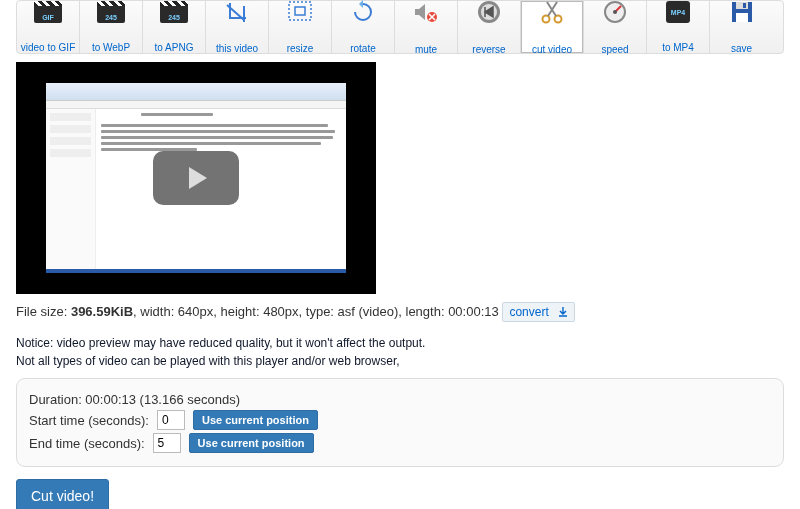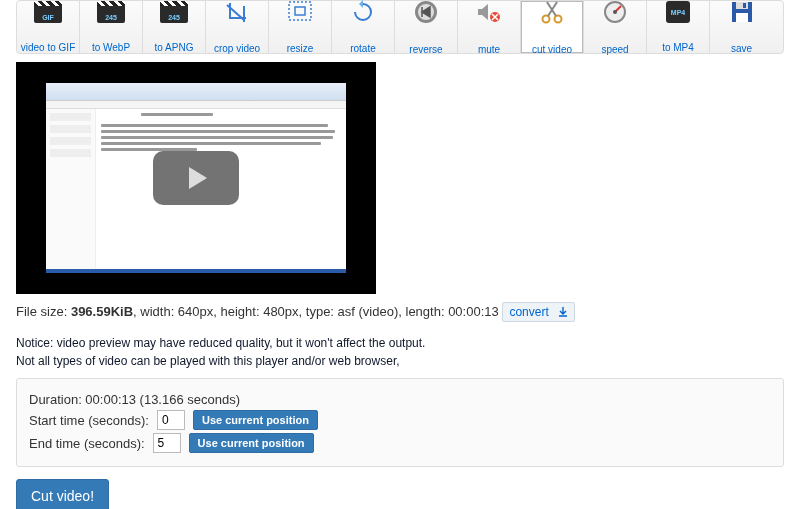--- a/index.html
+++ b/index.html
@@ -18,21 +18,21 @@
 .doc-sidebar::before { content: ''; position: absolute; left: 4px; top: 4px; right: 4px; height: 8px; background: #eee; box-shadow: 0 12px 0 #eee, 0 24px 0 #eee, 0 36px 0 #eee; }
 .doc-content { position: absolute; left: 55px; top: 30px; right: 6px; bottom: 6px; }
 .txtline { height: 3px; background: #999; margin-bottom: 3px; border-radius: 1px; }
 .doc-taskbar { position: absolute; bottom: 0; left: 0; right: 0; height: 4px; background: #2a5aa8; }
 .play-overlay { position: absolute; width: 86px; height: 54px; background: rgba(90,90,90,0.85); border-radius: 10px; display: flex; align-items: center; justify-content: center; top: 50%; left: 50%; transform: translate(-50%,-50%); cursor: pointer; }
 .play-triangle { width: 0; height: 0; border-left: 18px solid #ddd; border-top: 11px solid transparent; border-bottom: 11px solid transparent; margin-left: 4px; }
 .file-info { margin: 8px 16px 12px; color: #333; font-size: 13px; }
 .convert-btn { display: inline-flex; align-items: center; gap: 9px; background: #eef3f8; border: 1px solid #cdd8e2; color: #0066cc; padding: 2px 6px; font-size: 12px; cursor: pointer; border-radius: 2px; }
 .dl-icon { width: 10px; height: 10px; display: inline-block; }
 .notice { margin: 6px 16px; color: #0f172a; font-size: 12px; line-height: 1.5; }
-.duration-box { margin: 8px 16px 12px; border: 1px solid #ddd; border-radius: 3px; padding: 10px 12px; background: #fafafa; }
+.duration-box { margin: 8px 16px 12px; border: 1px solid #ddd; border-radius: 9px; padding: 10px 12px; background: #fafafa; }
 .row { display: flex; align-items: center; gap: 8px; margin: 3px 0; font-size: 13px; color: #333; }
 .row input { width: 28px; padding: 2px 4px; border: 1px solid #bbb; font-size: 12px; }
 .use-btn { background: #337ab7; color: #fff; border: 1px solid #2e6da4; padding: 3px 8px; font-size: 11px; cursor: pointer; border-radius: 2px; font-weight: bold; }
 .cut-btn { margin: 0 16px 16px; background: #337ab7; color: #fff; border: 1px solid #2e6da4; padding: 8px 14px; font-size: 14px; cursor: pointer; border-radius: 3px; }
 .clapper { width: 28px; height: 22px; background: #2a2a2a; position: relative; border-radius: 2px; }
 .clapper::before { content: ''; position: absolute; top: 0; left: 0; right: 0; height: 5px; background: repeating-linear-gradient(45deg,#222 0 3px,#fff 3px 6px); }
 .clapper::after { content: attr(data-txt); position: absolute; bottom: 2px; left: 0; right: 0; text-align: center; color: #7aceff; font-size: 7px; font-weight: bold; }
 </style>
 </head>
 <body>
@@ -57,59 +57,59 @@
         <div class="clapper" data-txt="245"></div>
       </div>
       <span>to APNG</span>
     </div>
   <div class="tool">
       <div class="tool-icon">
         <svg width="26" height="24" viewBox="0 0 26 24">
           <path d="M3 5 L20 20 M6 3 L6 18 L22 18 M20 6 L20 22" stroke="#3a7cd6" stroke-width="2" fill="none"></path>
         </svg>
       </div>
-      <span>crop video</span>
+      <span>this video</span>
     </div>
   <div class="tool">
       <div class="tool-icon">
         <svg width="26" height="24" viewBox="0 0 26 24">
           <rect x="2" y="2" width="22" height="18" stroke="#3a7cd6" stroke-width="1.5" fill="none" stroke-dasharray="2,2"></rect>
           <rect x="8" y="7" width="10" height="8" stroke="#3a7cd6" stroke-width="1.5" fill="none"></rect>
         </svg>
       </div>
       <span>resize</span>
     </div>
   <div class="tool">
       <div class="tool-icon">
         <svg width="26" height="24" viewBox="0 0 26 24">
           <path d="M13 4 A8 8 0 1 1 5 12" stroke="#3a7cd6" stroke-width="2" fill="none"></path>
           <path d="M13 0 L9 4 L13 8 Z" fill="#6eb0e8"></path>
         </svg>
       </div>
       <span>rotate</span>
+    </div>
+  <div class="tool">
+      <div class="tool-icon">
+        <svg width="28" height="26" viewBox="0 0 28 26">
+          <path d="M3 10 L7 10 L13 5 L13 21 L7 16 L3 16 Z" fill="#999"></path>
+          <circle cx="20" cy="18" r="5" fill="#e74c3c"></circle>
+          <path d="M17 15 L23 21 M23 15 L17 21" stroke="#fff" stroke-width="1.5"></path>
+        </svg>
+      </div>
+      <span>mute</span>
     </div>
   <div class="tool">
       <div class="tool-icon">
         <svg width="28" height="26" viewBox="0 0 28 26">
           <circle cx="14" cy="13" r="11" fill="#888"></circle>
           <circle cx="14" cy="13" r="8" fill="#ddd"></circle>
           <path d="M18 8 L10 13 L18 18 Z M10 8 L10 18" fill="#555" stroke="#555" stroke-width="1.5"></path>
         </svg>
       </div>
       <span>reverse</span>
-    </div>
-  <div class="tool">
-      <div class="tool-icon">
-        <svg width="28" height="26" viewBox="0 0 28 26">
-          <path d="M3 10 L7 10 L13 5 L13 21 L7 16 L3 16 Z" fill="#999"></path>
-          <circle cx="20" cy="18" r="5" fill="#e74c3c"></circle>
-          <path d="M17 15 L23 21 M23 15 L17 21" stroke="#fff" stroke-width="1.5"></path>
-        </svg>
-      </div>
-      <span>mute</span>
     </div>
   <div class="tool active">
       <div class="tool-icon">
         <svg width="26" height="26" viewBox="0 0 26 26">
           <circle cx="7" cy="20" r="3.5" stroke="#d49a2f" stroke-width="2" fill="none"></circle>
           <circle cx="19" cy="20" r="3.5" stroke="#d49a2f" stroke-width="2" fill="none"></circle>
           <path d="M9 17 L18 3 M17 17 L8 3" stroke="#888" stroke-width="2"></path>
         </svg>
       </div>
       <span>cut video</span>

